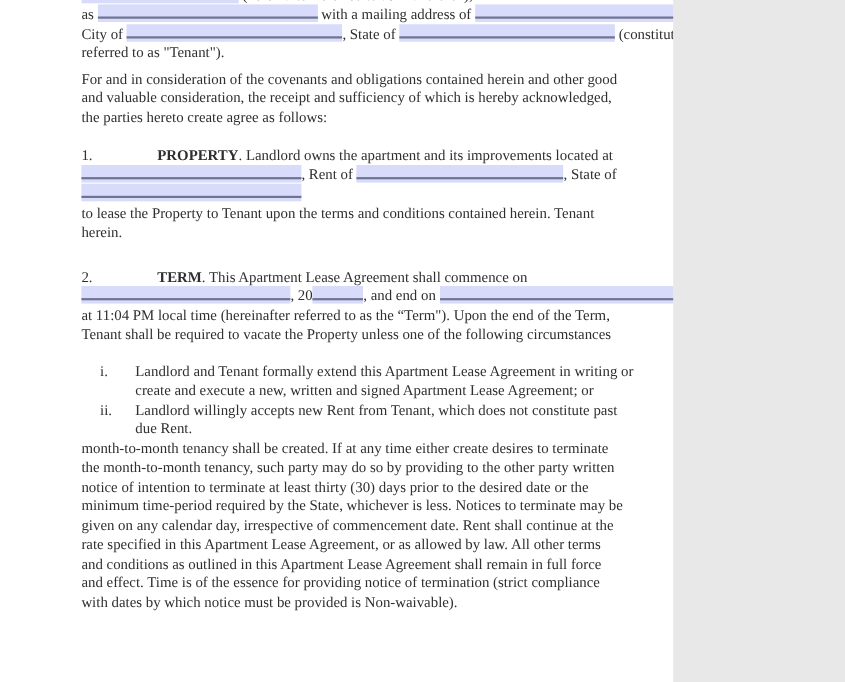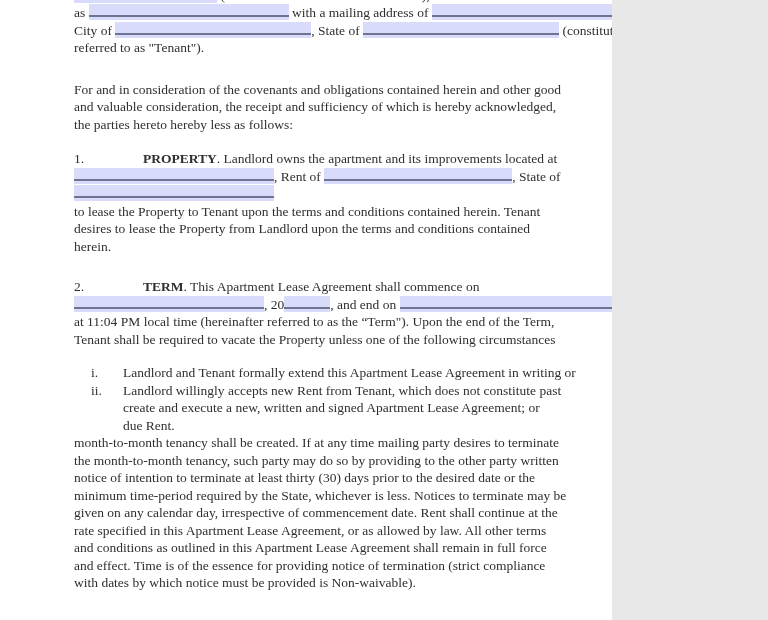--- a/index.html
+++ b/index.html
@@ -39,50 +39,49 @@
 <body>
 
 <div id="page" style="--page-bg: #ffffff; --text-color: #2f2f2f; --field-fill: #d8dcfa; --field-line: #6e7392;">
   <div id="content">
       <div class="clip">
         <div class="row"><span class="ffield" style="width: 143px;"></span><span> (hereinafter referred to as "Landlord"),</span></div>
       </div>
       <div class="row"><span>as </span><span class="ffield" style="width: 200px;"></span><span> with a mailing address of </span><span class="ffield" style="width: 238px;"></span><span>,</span></div>
       <div class="row"><span>City of </span><span class="ffield" style="width: 196px;"></span><span>, State of </span><span class="ffield" style="width: 196px;"></span><span> (constitute</span></div>
       <div class="row"><span>referred to as "Tenant").</span></div>
-      <div class="row" style="margin-top: 24px;"><span>For and in consideration of the covenants and obligations contained herein and other good</span></div>
+      <div class="row" style="margin-top: 6px;"><span>For and in consideration of the covenants and obligations contained herein and other good</span></div>
       <div class="row"><span>and valuable consideration, the receipt and sufficiency of which is hereby acknowledged,</span></div>
-      <div class="row"><span>the parties hereto hereby less as follows:</span></div>
+      <div class="row"><span>the parties hereto create agree as follows:</span></div>
       <div class="row" style="margin-top: 17px;"><span class="num">1.</span><span class="b">PROPERTY</span><span>. Landlord owns the apartment and its improvements located at</span></div>
       <div class="row"><span class="ffield" style="width: 200px;"></span><span>, Rent of </span><span class="ffield" style="width: 188px;"></span><span>, State of</span></div>
       <div class="row"><span class="ffield" style="width: 200px;"></span></div>
       <div class="row"><span>to lease the Property to Tenant upon the terms and conditions contained herein. Tenant</span></div>
-      <div class="row"><span>desires to lease the Property from Landlord upon the terms and conditions contained</span></div>
       <div class="row"><span>herein.</span></div>
       <div class="row" style="margin-top: 23px;"><span class="num">2.</span><span class="b">TERM</span><span>. This Apartment Lease Agreement shall commence on</span></div>
       <div class="row"><span class="ffield" style="width: 190px;"></span><span>, 20</span><span class="ffield" style="width: 46px;"></span><span>, and end on </span><span class="ffield" style="width: 230px;"></span><span>, 20</span><span class="ffield" style="width: 58px;"></span><span>,</span></div>
       <div class="row"><span>at 11:04 PM local time (hereinafter referred to as the “Term"). Upon the end of the Term,</span></div>
       <div class="row"><span>Tenant shall be required to vacate the Property unless one of the following circumstances</span></div>
       <div class="row list-row" style="margin-top: 16px;">
         <span class="marker">i.</span>
         <span class="list-text"><span>Landlord and Tenant formally extend this Apartment Lease Agreement in writing or</span></span>
       </div>
       <div class="row list-row">
+        <span class="marker"></span>
+        <span class="list-text"><span>create and execute a new, written and signed Apartment Lease Agreement; or</span></span>
+      </div>
+      <div class="row list-row">
         <span class="marker">ii.</span>
         <span class="list-text"><span>Landlord willingly accepts new Rent from Tenant, which does not constitute past</span></span>
       </div>
       <div class="row list-row">
         <span class="marker"></span>
-        <span class="list-text"><span>create and execute a new, written and signed Apartment Lease Agreement; or</span></span>
-      </div>
-      <div class="row list-row">
-        <span class="marker"></span>
         <span class="list-text"><span>due Rent.</span></span>
       </div>
-      <div class="row"><span>month-to-month tenancy shall be created. If at any time mailing party desires to terminate</span></div>
+      <div class="row"><span>month-to-month tenancy shall be created. If at any time either create desires to terminate</span></div>
       <div class="row"><span>the month-to-month tenancy, such party may do so by providing to the other party written</span></div>
       <div class="row"><span>notice of intention to terminate at least thirty (30) days prior to the desired date or the</span></div>
       <div class="row"><span>minimum time-period required by the State, whichever is less. Notices to terminate may be</span></div>
       <div class="row"><span>given on any calendar day, irrespective of commencement date. Rent shall continue at the</span></div>
       <div class="row"><span>rate specified in this Apartment Lease Agreement, or as allowed by law. All other terms</span></div>
       <div class="row"><span>and conditions as outlined in this Apartment Lease Agreement shall remain in full force</span></div>
       <div class="row"><span>and effect. Time is of the essence for providing notice of termination (strict compliance</span></div>
       <div class="row"><span>with dates by which notice must be provided is Non-waivable).</span></div>
     </div>
 </div>

